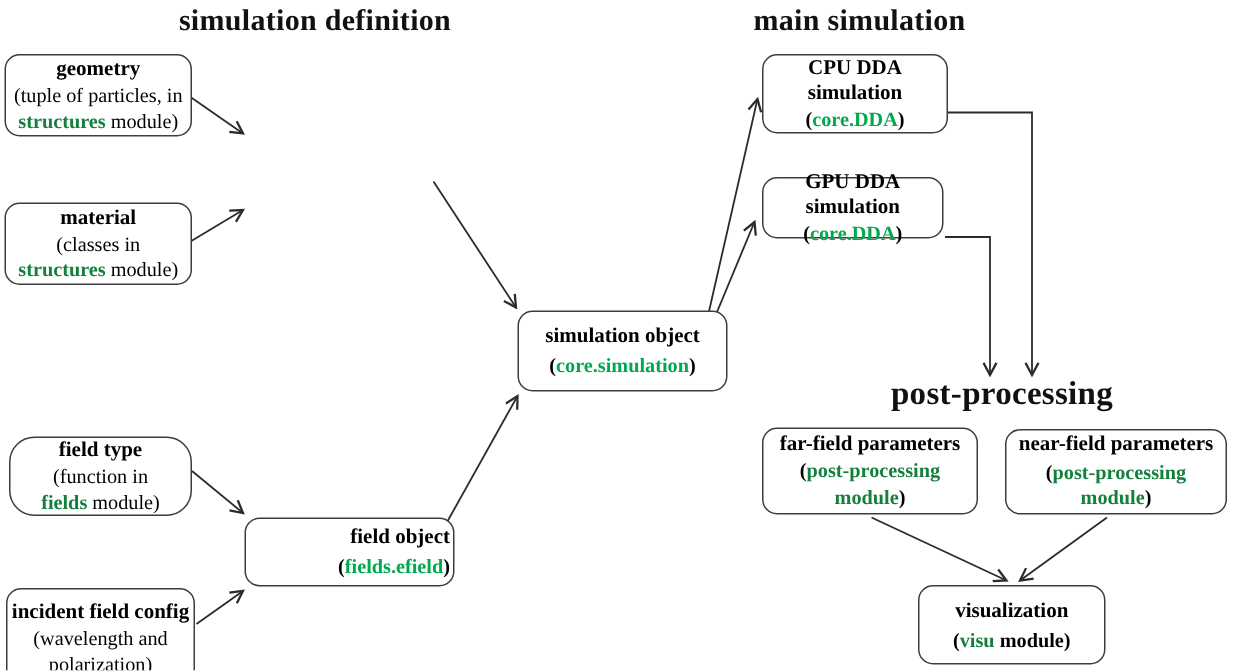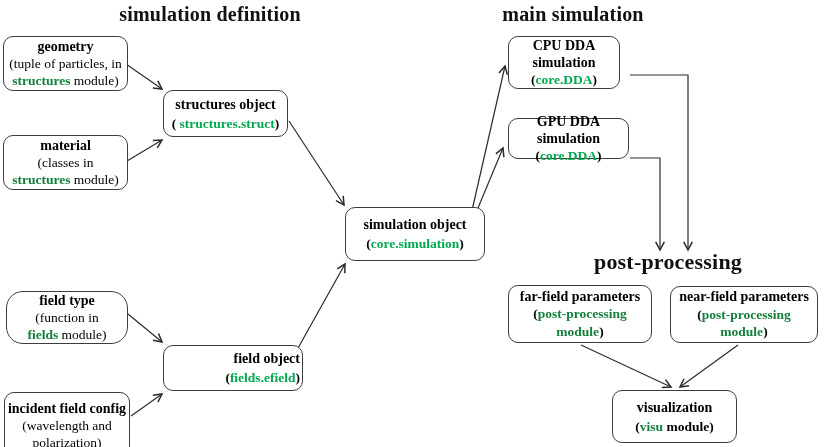--- a/index.html
+++ b/index.html
@@ -41,21 +41,21 @@
   .purple{color:#15803d;font-weight:bold;}
   .green{color:#00A94F;font-weight:bold;font-family:Liberation Serif, serif;}
   .bold{font-weight:bold;}
   #box-geometry{left:3px;top:36px;width:125px;height:55px;}
   #box-material{left:3px;top:135px;width:125px;height:55px;}
   #box-structures-object{left:163px;top:90px;width:125px;height:47px;line-height:19px;}
   #box-field-type{left:6px;top:291px;width:122px;height:53px;border-radius:17px;}
   #box-incident-field{left:4px;top:392px;width:126px;height:66px;}
   #box-field-object{left:163px;top:345px;width:140px;height:46px;line-height:19px;align-items:flex-end;}
   #box-simulation-object{left:345px;top:207px;width:140px;height:54px;line-height:19px;}
-  #box-cpu-dda{left:508px;top:36px;width:112px;height:53px;}
+  #box-cpu-dda{left:508px;top:36px;width:124px;height:53px;}
   #box-gpu-dda{left:508px;top:118px;width:121px;height:41px;}
   #box-far-field{left:508px;top:285px;width:144px;height:58px;line-height:17.5px;}
   #box-near-field{left:670px;top:286px;width:148px;height:57px;line-height:17.5px;border-radius:10px;}
   #box-visualization{left:612px;top:390px;width:125px;height:53px;line-height:19px;}
   #arrows{position:absolute;left:0;top:0;z-index:1;}
   #arrows line, #arrows polyline{stroke:#2b2b2b;stroke-width:1.2;fill:none;}
 </style>
 </head>
 <body>
 
@@ -90,24 +90,20 @@
     <div>(tuple of particles, in</div>
     <div><span class="purple">structures</span><span> module)</span></div>
   </div>
 
   <div class="box" id="box-material">
     <div class="title">material</div>
     <div>(classes in</div>
     <div><span class="purple">structures</span><span> module)</span></div>
   </div>
 
-  <div class="box" id="box-structures-object">
-    <div class="title">structures object</div>
-    <div class="bold"><span>( </span><span class="green">structures.struct</span><span>)</span></div>
-  </div>
 
   <div class="box" id="box-field-type">
     <div class="title">field type</div>
     <div>(function in</div>
     <div><span class="purple">fields</span><span> module)</span></div>
   </div>
 
   <div class="box" id="box-incident-field">
     <div class="title">incident field config</div>
     <div>(wavelength and</div>

